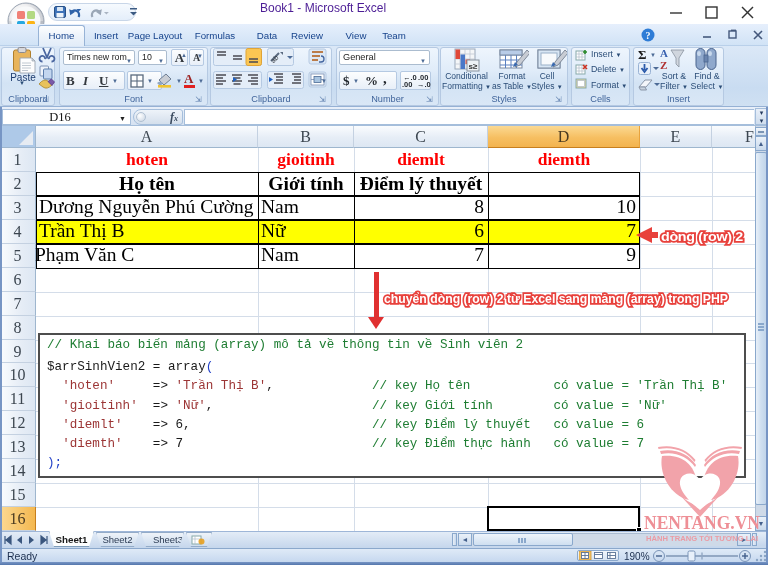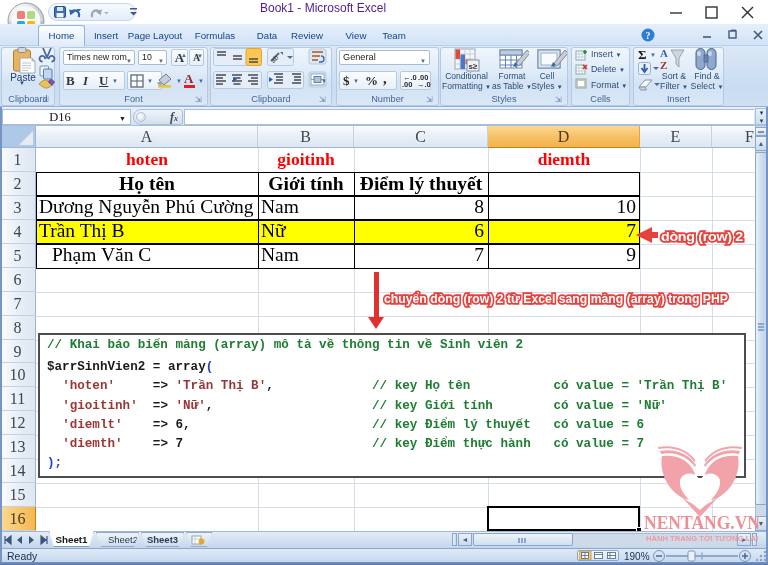--- a/index.html
+++ b/index.html
@@ -17,21 +17,21 @@
   .dlg { position:absolute; right:1px; bottom:1px; width:9px; height:9px; font-size:8px; color:#5a7cab; line-height:9px; }
   .combo { position:absolute; background:#fff; border:1px solid #abbccf; border-radius:2px; font-size:8.8px; color:#222; line-height:12px; padding-left:3px; white-space:nowrap; }
   .da { position:absolute; font-size:6px; color:#4d6b96; }
   #fbar { left:0; top:107px; width:768px; height:19px; background:linear-gradient(#e8eff9,#d6e2f1); border-bottom:1px solid #a5bedb; }
   .chead { position:absolute; top:126px; height:22px; background:linear-gradient(#fafcfe,#e6edf6 55%,#dde7f3); border-right:1px solid #c4d1e1; border-bottom:1px solid #9eb6ce; font-family:"Liberation Serif",serif; font-size:16px; color:#3c4650; text-align:center; line-height:21px; }
   .rhead { position:absolute; left:0; width:36px; background:linear-gradient(90deg,#fafcfe,#e6edf6 60%,#dde7f3); border-right:1px solid #9eb6ce; border-bottom:1px solid #c4d1e1; font-family:"Liberation Serif",serif; font-size:16px; color:#3c4650; text-align:center; }
   .gvl { position:absolute; width:1px; background:#d4dde9; }
   .ghl { position:absolute; height:1px; background:#d4dde9; }
   .cell { position:absolute; font-family:"Liberation Serif",serif; font-size:19.5px; line-height:20px; color:#000; overflow:hidden; white-space:nowrap; }
   #codebox { position:absolute; left:38px; top:333px; width:708px; height:145px; background:#fff; border:2px solid #4d4d4d; }
-  #code, #code2 { position:absolute; left:7px; top:1px; font-family:"Liberation Mono",monospace; font-weight:bold; font-size:12.6px; line-height:19.25px; white-space:pre; color:#1a1a1a; }
+  #code, #code2 { position:absolute; left:7px; top:1px; font-family:"Liberation Mono",monospace; font-weight:normal; font-size:12.6px; line-height:19.25px; white-space:pre; color:#1a1a1a; }
   .cg { color:#1e7d32; } .cs { color:#9c3535; } .cb { color:#2442c8; }
   #tabbar { left:0; top:531px; width:768px; height:17px; background:linear-gradient(#e3ecf7,#c5d6ec); border-top:1px solid #9eb6d8; }
   #status { left:0; top:548px; width:768px; height:14px; background:linear-gradient(#dfeaf7,#c6d8ef); border-top:1px solid #8ba8cc; font-size:10px; color:#243a5e; }
   #bottomedge { left:0; top:562px; width:768px; height:3px; background:linear-gradient(#7795c4,#5577ad); }
   .ledge { left:0; top:107px; width:2px; height:455px; background:#7795c4; }
   .redge { left:766px; top:107px; width:2px; height:455px; background:#7795c4; }
 </style>
 </head>
 <body>
 <div id="win">
@@ -354,20 +354,21 @@
   <div class="rhead" style="top:363.46px;height:23.94px;line-height:23.94px;">10</div>
   <div class="rhead" style="top:387.40px;height:23.94px;line-height:23.94px;">11</div>
   <div class="rhead" style="top:411.34px;height:23.94px;line-height:23.94px;">12</div>
   <div class="rhead" style="top:435.28px;height:23.94px;line-height:23.94px;">13</div>
   <div class="rhead" style="top:459.22px;height:23.94px;line-height:23.94px;">14</div>
   <div class="rhead" style="top:483.16px;height:23.94px;line-height:23.94px;">15</div>
   <div class="rhead" style="top:507.10px;height:23.94px;line-height:23.94px;background:linear-gradient(90deg,#fbd992,#f4b850);border-right:1px solid #c77f1e;color:#4a3a20;">16</div>
 
   <div class="cell" style="left:36px;top:150px;width:222px;text-align:center;font-weight:bold;color:#fe0000;font-size:17.5px;line-height:19px;">hoten</div>
   <div class="cell" style="left:258px;top:150px;width:96px;text-align:center;font-weight:bold;color:#fe0000;font-size:17.5px;line-height:19px;">gioitinh</div>
+  <div class="cell" style="left:354px;top:150px;width:134px;text-align:center;font-weight:bold;color:#fe0000;font-size:17.5px;line-height:19px;">diemlt</div>
   <div class="cell" style="left:488px;top:150px;width:152px;text-align:center;font-weight:bold;color:#fe0000;font-size:17.5px;line-height:19px;">diemth</div>
 
   <div class="abs" style="left:37px;top:220.5px;width:602px;height:23px;background:#ffff00;"></div>
 
   <div class="abs" style="left:36px;top:171.9px;width:604px;height:96.8px;border:1.5px solid #000;"></div>
   <div class="abs" style="left:36px;top:195.4px;width:604px;height:1.4px;background:#000;"></div>
   <div class="abs" style="left:36px;top:219.4px;width:604px;height:1.4px;background:#000;"></div>
   <div class="abs" style="left:36px;top:243.3px;width:604px;height:1.4px;background:#000;"></div>
   <div class="abs" style="left:257.5px;top:171.9px;width:1.4px;height:96.8px;background:#000;"></div>
   <div class="abs" style="left:353.5px;top:171.9px;width:1.4px;height:96.8px;background:#000;"></div>
@@ -380,21 +381,21 @@
   <div class="cell" style="left:39px;top:197px;width:218px;font-family:Liberation Serif, serif;">Dương Nguyễn Phú Cường</div>
   <div class="cell" style="left:261px;top:197px;width:92px;">Nam</div>
   <div class="cell" style="left:354px;top:197px;width:130px;text-align:right;">8</div>
   <div class="cell" style="left:488px;top:197px;width:148px;text-align:right;">10</div>
 
   <div class="cell" style="left:39px;top:221px;width:218px;">Trần Thị B</div>
   <div class="cell" style="left:261px;top:221px;width:92px;">Nữ</div>
   <div class="cell" style="left:354px;top:221px;width:130px;text-align:right;">6</div>
   <div class="cell" style="left:488px;top:221px;width:148px;text-align:right;">7</div>
 
-  <div class="cell" style="left:52px;top:245px;width:218px;">Phạm Văn C</div>
+  <div class="cell" style="left:35px;top:245px;width:218px;">Phạm Văn C</div>
   <div class="cell" style="left:261px;top:245px;width:92px;">Nam</div>
   <div class="cell" style="left:354px;top:245px;width:130px;text-align:right;">7</div>
   <div class="cell" style="left:488px;top:245px;width:148px;text-align:right;">9</div>
 
   <svg class="abs" style="left:634px;top:224px;" width="112" height="26" viewBox="0 0 112 26">
     <path d="M2 11 l16 -8 0 5 6 0 0 6 -6 0 0 5 z" fill="#e8413c"></path>
     <text x="27" y="17" textLength="82" lengthAdjust="spacingAndGlyphs" font-size="13.5" font-weight="bold" font-family="Liberation Sans,sans-serif" fill="#fff" stroke="#e8413c" stroke-width="3.6" paint-order="stroke" style="letter-spacing:-0.3px;">dòng (row) 2</text>
   </svg>
   <div class="abs" style="left:373.5px;top:272px;width:5px;height:45px;background:#e03030;"></div>
   <div class="abs" style="left:368px;top:317px;width:0;height:0;border-left:8px solid transparent;border-right:8px solid transparent;border-top:12px solid #e03030;"></div>
@@ -427,22 +428,22 @@
   <div id="tabbar" class="abs"></div>
   <svg class="abs" style="left:3px;top:534px;" width="46" height="12" viewBox="0 0 46 12">
     <g fill="#3a567e">
       <path d="M2 2 v8 M8 2 l-5 4 5 4 z" stroke="#3a567e" stroke-width="1.2"></path>
       <path d="M19 2 l-5 4 5 4 z"></path>
       <path d="M26 2 l5 4 -5 4 z"></path>
       <path d="M38 2 l5 4 -5 4 z M44 2 v8" stroke="#3a567e" stroke-width="1.2"></path>
     </g>
   </svg>
   <div class="abs" style="left:49px;top:531px;width:45px;height:16px;background:#fdfefe;border:1px solid #7f9db9;border-top:1px solid #fff;clip-path:polygon(0 0,100% 0,calc(100% - 5px) 100%,5px 100%);text-align:center;font-size:9.8px;font-weight:bold;color:#1a1a1a;line-height:15px;">Sheet1</div>
-  <div class="abs" style="left:96px;top:532px;width:43px;height:15px;background:linear-gradient(#eef3f9,#cddcee);border:1px solid #93abc8;clip-path:polygon(0 0,100% 0,calc(100% - 5px) 100%,5px 100%);text-align:right;font-size:9.5px;color:#2a3a52;line-height:14px;">Sheet2</div>
-  <div class="abs" style="left:141px;top:532px;width:43px;height:15px;background:linear-gradient(#eef3f9,#cddcee);border:1px solid #93abc8;clip-path:polygon(0 0,100% 0,calc(100% - 5px) 100%,5px 100%);text-align:center;font-size:9.5px;color:#2a3a52;line-height:14px;font-weight:bold;">Sheet3</div>
+  <div class="abs" style="left:96px;top:532px;width:43px;height:15px;background:linear-gradient(#eef3f9,#cddcee);border:1px solid #93abc8;clip-path:polygon(0 0,100% 0,calc(100% - 5px) 100%,5px 100%);text-align:center;font-size:9.5px;color:#2a3a52;line-height:14px;">Sheet2</div>
+  <div class="abs" style="left:141px;top:532px;width:43px;height:15px;background:linear-gradient(#eef3f9,#cddcee);border:1px solid #93abc8;clip-path:polygon(0 0,100% 0,calc(100% - 5px) 100%,5px 100%);text-align:right;font-size:9.5px;color:#2a3a52;line-height:14px;">Sheet3</div>
   <div class="abs" style="left:186px;top:532px;width:26px;height:15px;background:linear-gradient(#eef3f9,#cddcee);border:1px solid #93abc8;clip-path:polygon(0 0,100% 0,calc(100% - 5px) 100%,5px 100%);"></div>
   <svg class="abs" style="left:191px;top:535px;" width="14" height="10" viewBox="0 0 14 10">
     <rect x="1" y="1" width="9" height="8" fill="#fff" stroke="#8aa"></rect>
     <path d="M1 4 h9 M4 1 v8" stroke="#b0bcc8" stroke-width="0.7"></path>
     <circle cx="10.5" cy="6.5" r="3" fill="#e8a020" opacity="0.9"></circle>
   </svg>
 
   <div class="abs" style="left:452px;top:533px;width:5px;height:13px;background:linear-gradient(90deg,#e8eff8,#c8d8ec);border:1px solid #8aa8cc;"></div>
   <div class="abs" style="left:458px;top:533px;width:14px;height:13px;background:linear-gradient(#eaf1f9,#c9d9ec);border:1px solid #8aa8cc;text-align:center;font-size:7px;color:#44608c;line-height:12px;">◄</div>
   <div class="abs" style="left:472px;top:533px;width:265px;height:13px;background:#cfdae8;border-top:1px solid #aabcd2;"></div>

